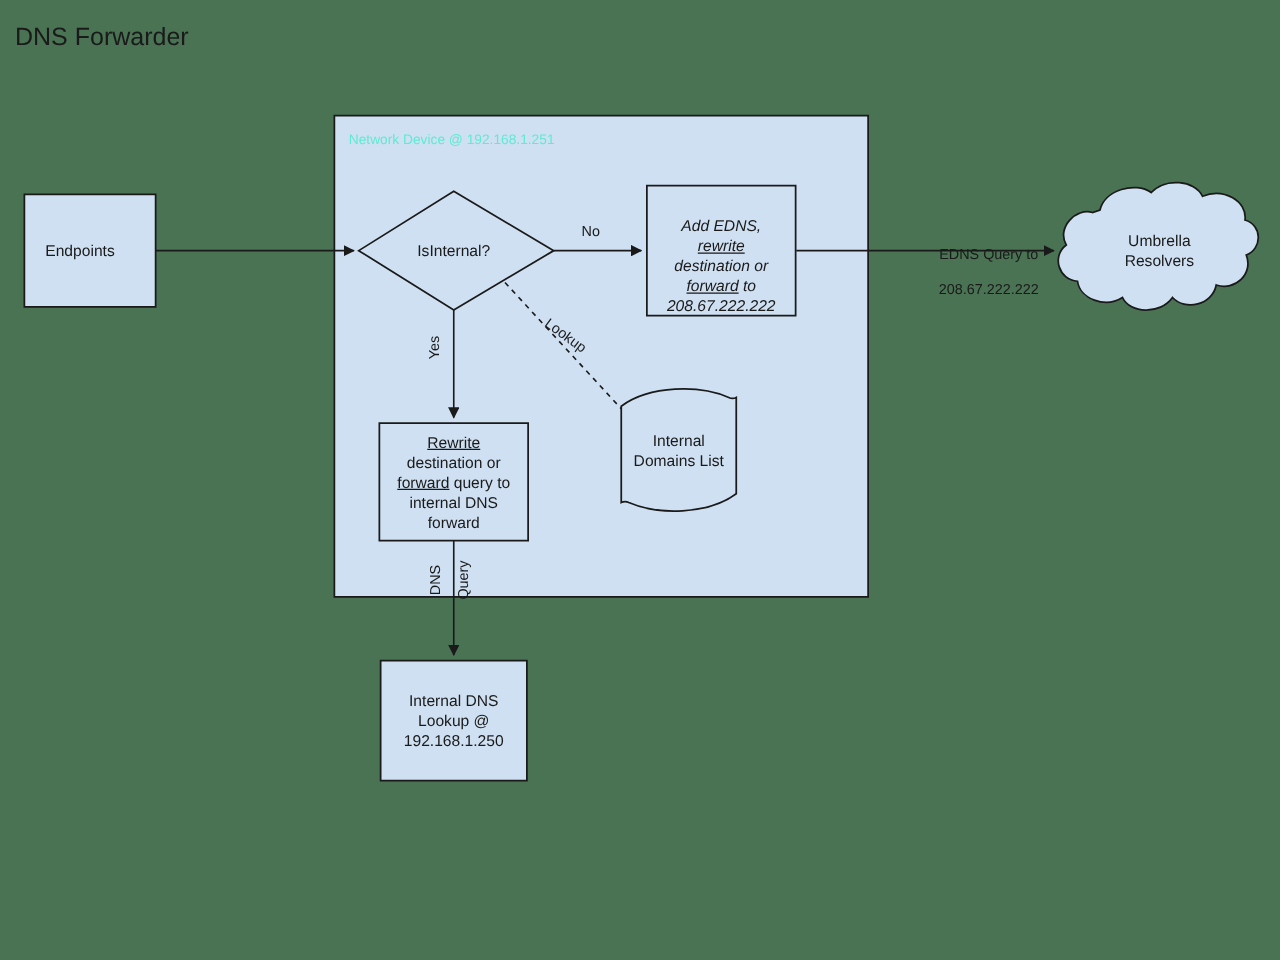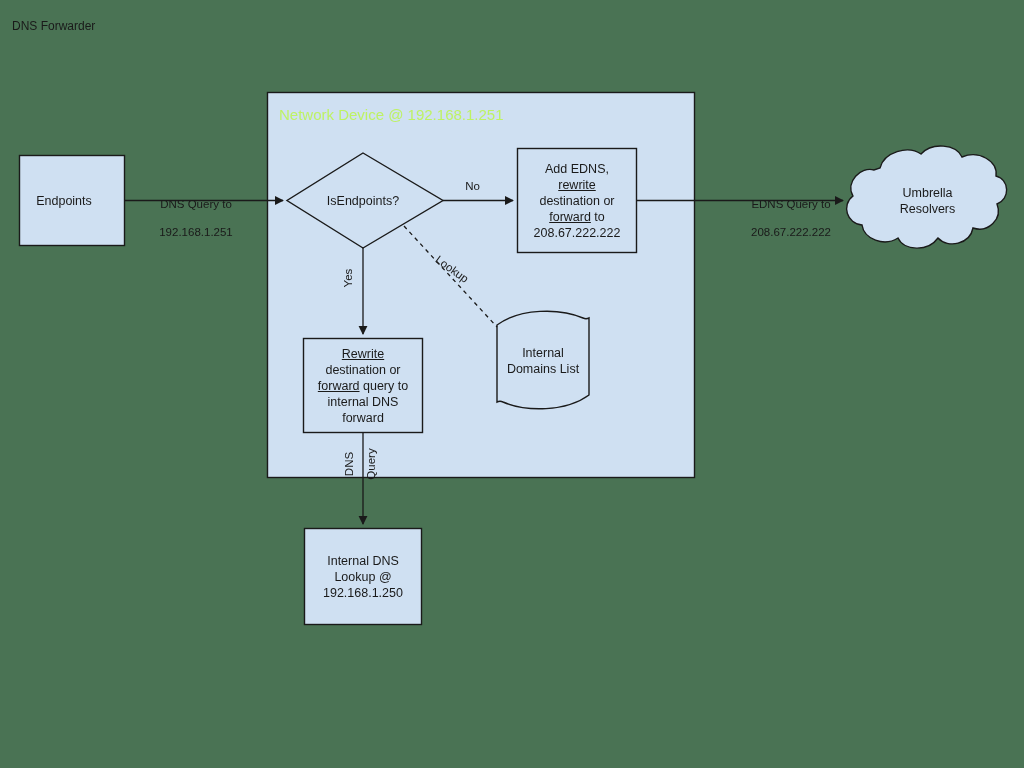--- a/index.html
+++ b/index.html
@@ -23,21 +23,21 @@
   #svg-layer {
     position: absolute;
     left: 0; top: 0;
     width: 1024px;
     height: 768px;
   }
   #page-title {
     position: absolute;
     left: 12px;
     top: 19px;
-    font-size: 12px;
+    font-size: 20px;
     color: #1a1a1a;
     text-align: left;
     white-space: nowrap;
   }
   .node-text {
     position: absolute;
     display: flex;
     align-items: center;
     justify-content: center;
     text-align: center;
@@ -57,22 +57,22 @@
     transform: rotate(-90deg);
     transform-origin: center center;
   }
   .rot-lookup {
     transform: rotate(36deg);
     transform-origin: center center;
   }
   .u { text-decoration: underline; }
   .container-title {
     position: absolute;
-    color: #bef264;
-    font-size: 15px;
+    color: #5eead4;
+    font-size: 11px;
     white-space: nowrap;
   }
 </style>
 </head>
 <body>
 
 <div id="stage">
 
   <div id="page-title">DNS Forwarder</div>
 
@@ -127,24 +127,24 @@
 
     <line x1="363" y1="432" x2="363" y2="524" stroke="#1a1a1a" stroke-width="1.3" marker-end="url(#arrow)"></line>
   </svg>
 
   <div class="container-title" style="left:279px; top:106px;">Network Device @ 192.168.1.251</div>
 
   <div class="node-text" style="left:19px; top:155px; width:90px; height:91px;">Endpoints</div>
 
   <div class="node-text" style="left:313px; top:153px; width:100px; height:96px; flex-direction:row;">
     <span>Is</span>
-    <span>Endpoints?</span>
+    <span>Internal?</span>
   </div>
 
-  <div class="node-text" style="left:517px; top:148px; width:120px; height:105px; flex-direction:column;">
+  <div class="node-text" style="left:517px; top:160px; width:120px; height:105px; flex-direction:column;font-style:italic;">
     <span>Add EDNS,</span>
     <span class="u">rewrite</span>
     <span>destination or</span>
     <span><span class="u">forward</span><span> to</span></span>
     <span>208.67.222.222</span>
   </div>
 
   <div class="node-text" style="left:303px; top:338px; width:120px; height:95px; flex-direction:column;">
     <span class="u">Rewrite</span>
     <span>destination or</span>
@@ -162,24 +162,20 @@
     <span>Internal</span>
     <span>Domains List</span>
   </div>
 
   <div class="node-text" style="left:304px; top:528px; width:118px; height:97px; flex-direction:column;">
     <span>Internal DNS</span>
     <span>Lookup @</span>
     <span>192.168.1.250</span>
   </div>
 
-  <div class="edge-label" style="left:146px; top:183px; width:100px;">
-    <div>DNS Query to</div>
-    <div>192.168.1.251</div>
-  </div>
 
   <div class="edge-label" style="left:440px; top:179px; width:40px; text-align:right;">No</div>
 
   <div class="edge-label rot90" style="left:328px; top:271px; width:40px;">Yes</div>
 
   <div class="edge-label" style="left:736px; top:183px; width:110px;">
     <div>EDNS Query to</div>
     <div>208.67.222.222</div>
   </div>
 

